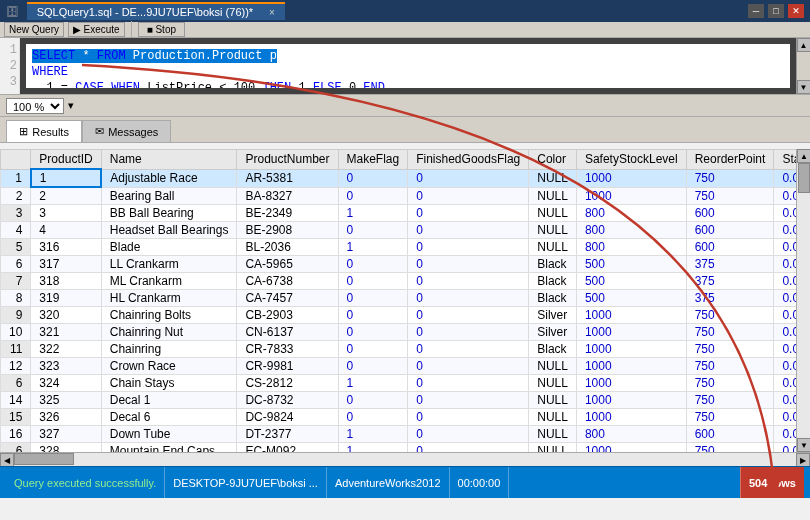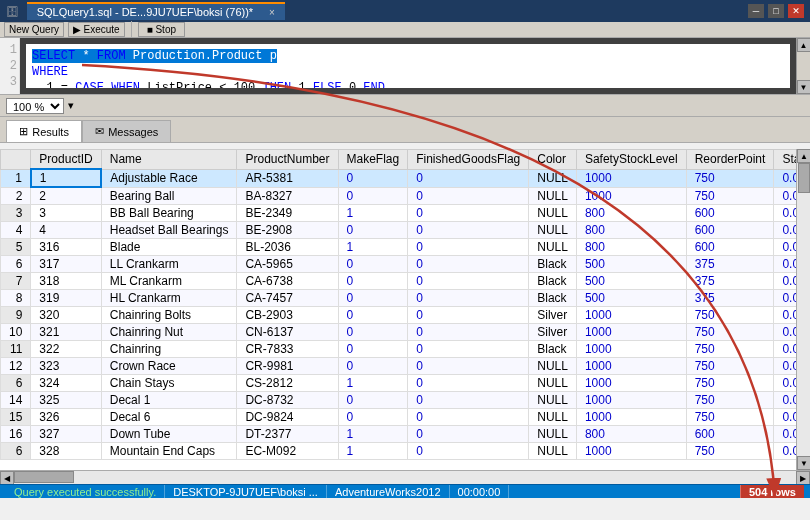--- a/index.html
+++ b/index.html
@@ -159,21 +159,21 @@
     .main-area {
       display: flex;
       flex-direction: column;
       height: calc(520px - 22px);
     }
 
     
     .status-bar {
       background: #007acc;
       color: #fff;
-      height: 14px;
+      height: 32px;
       display: flex;
       align-items: center;
       font-size: 11px;
       padding: 0 6px;
       gap: 0;
       border-top: 1px solid #005a9e;
       flex-shrink: 0;
     }
     .status-item {
       padding: 0 8px;

